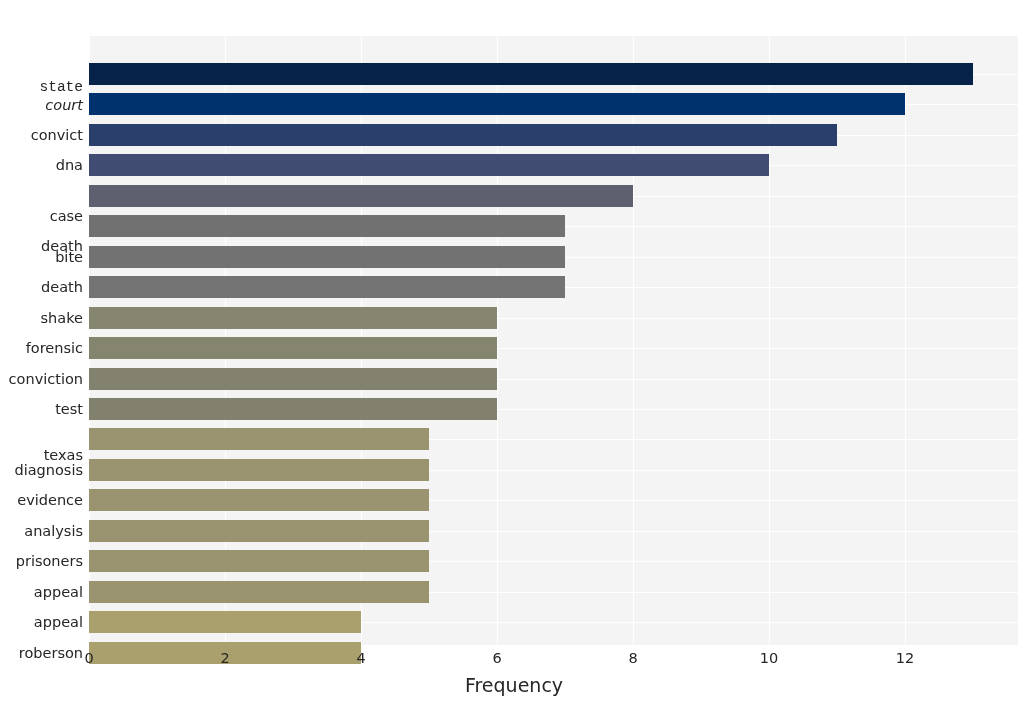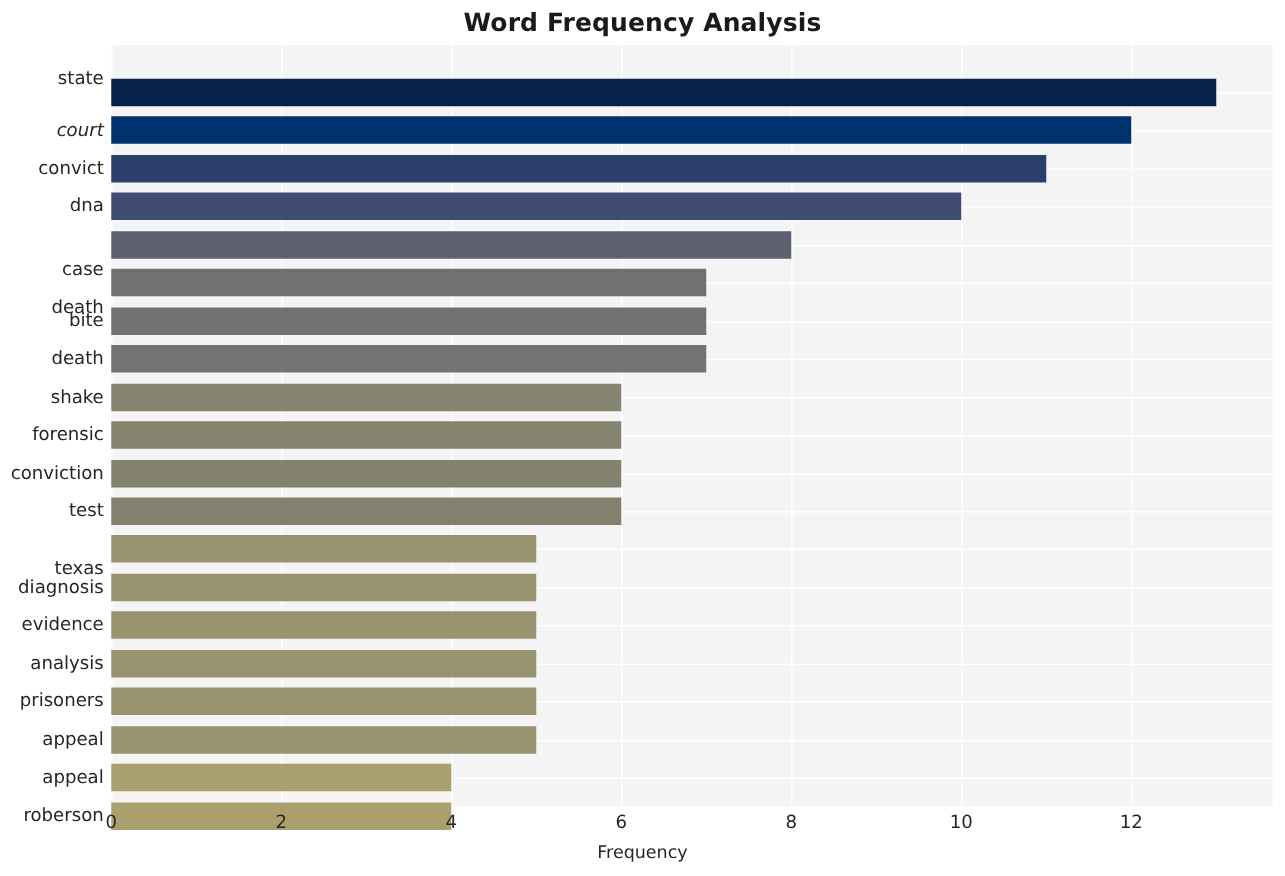--- a/index.html
+++ b/index.html
@@ -85,30 +85,29 @@
     color: #262626;
     transform: translateX(-50%);
     white-space: nowrap;
   }
   #xlabel {
     position: absolute;
     left: 0;
     top: 674px;
     width: 1028px;
     text-align: center;
-    font-size: 14px;
+    font-size: 19px;
     color: #262626;
   }
 </style>
 </head>
 <body>
 
 <div id="figure">
 
-  <div id="chart-title">Word Frequency Analysis</div>
 
   <div id="plot-area">
     <div id="gridlines">
         <div class="vgrid" style="left: 0px; background: rgb(255, 255, 255);"></div>
         <div class="vgrid" style="left: 136.018px; background: rgb(255, 255, 255);"></div>
         <div class="vgrid" style="left: 272.035px; background: rgb(255, 255, 255);"></div>
         <div class="vgrid" style="left: 408.053px; background: rgb(255, 255, 255);"></div>
         <div class="vgrid" style="left: 544.07px; background: rgb(255, 255, 255);"></div>
         <div class="vgrid" style="left: 680.088px; background: rgb(255, 255, 255);"></div>
         <div class="vgrid" style="left: 816.105px; background: rgb(255, 255, 255);"></div>
@@ -151,21 +150,21 @@
         <div class="bar" title="evidence: 5" style="left: 0px; top: 453px; width: 340.044px; background: rgb(154, 147, 112);"></div>
         <div class="bar" title="analysis: 5" style="left: 0px; top: 484px; width: 340.044px; background: rgb(154, 147, 112);"></div>
         <div class="bar" title="prisoners: 5" style="left: 0px; top: 514px; width: 340.044px; background: rgb(154, 147, 112);"></div>
         <div class="bar" title="brewer: 5" style="left: 0px; top: 545px; width: 340.044px; background: rgb(154, 147, 112);"></div>
         <div class="bar" title="appeal: 4" style="left: 0px; top: 575px; width: 272.035px; background: rgb(170, 160, 109);"></div>
         <div class="bar" title="roberson: 4" style="left: 0px; top: 606px; width: 272.035px; background: rgb(170, 160, 109);"></div>
       </div>
   </div>
 
   <div id="ylabels">
-      <div class="ylabel" style="top: 16px;">state</div>
+      <div class="ylabel" style="top: 40px; font-family: Liberation Mono, monospace;">state</div>
       <div class="ylabel" style="top: 58px; font-style: italic;">court</div>
       <div class="ylabel" style="top: 88px;">convict</div>
       <div class="ylabel" style="top: 118px;">dna</div>
       <div class="ylabel" style="top: 149px; margin-top: 20px;">case</div>
       <div class="ylabel" style="top: 179px; margin-top: 20px;">death</div>
       <div class="ylabel" style="top: 210px;">bite</div>
       <div class="ylabel" style="top: 240px;">death</div>
       <div class="ylabel" style="top: 271px;">shake</div>
       <div class="ylabel" style="top: 301px;">forensic</div>
       <div class="ylabel" style="top: 332px;">conviction</div>

